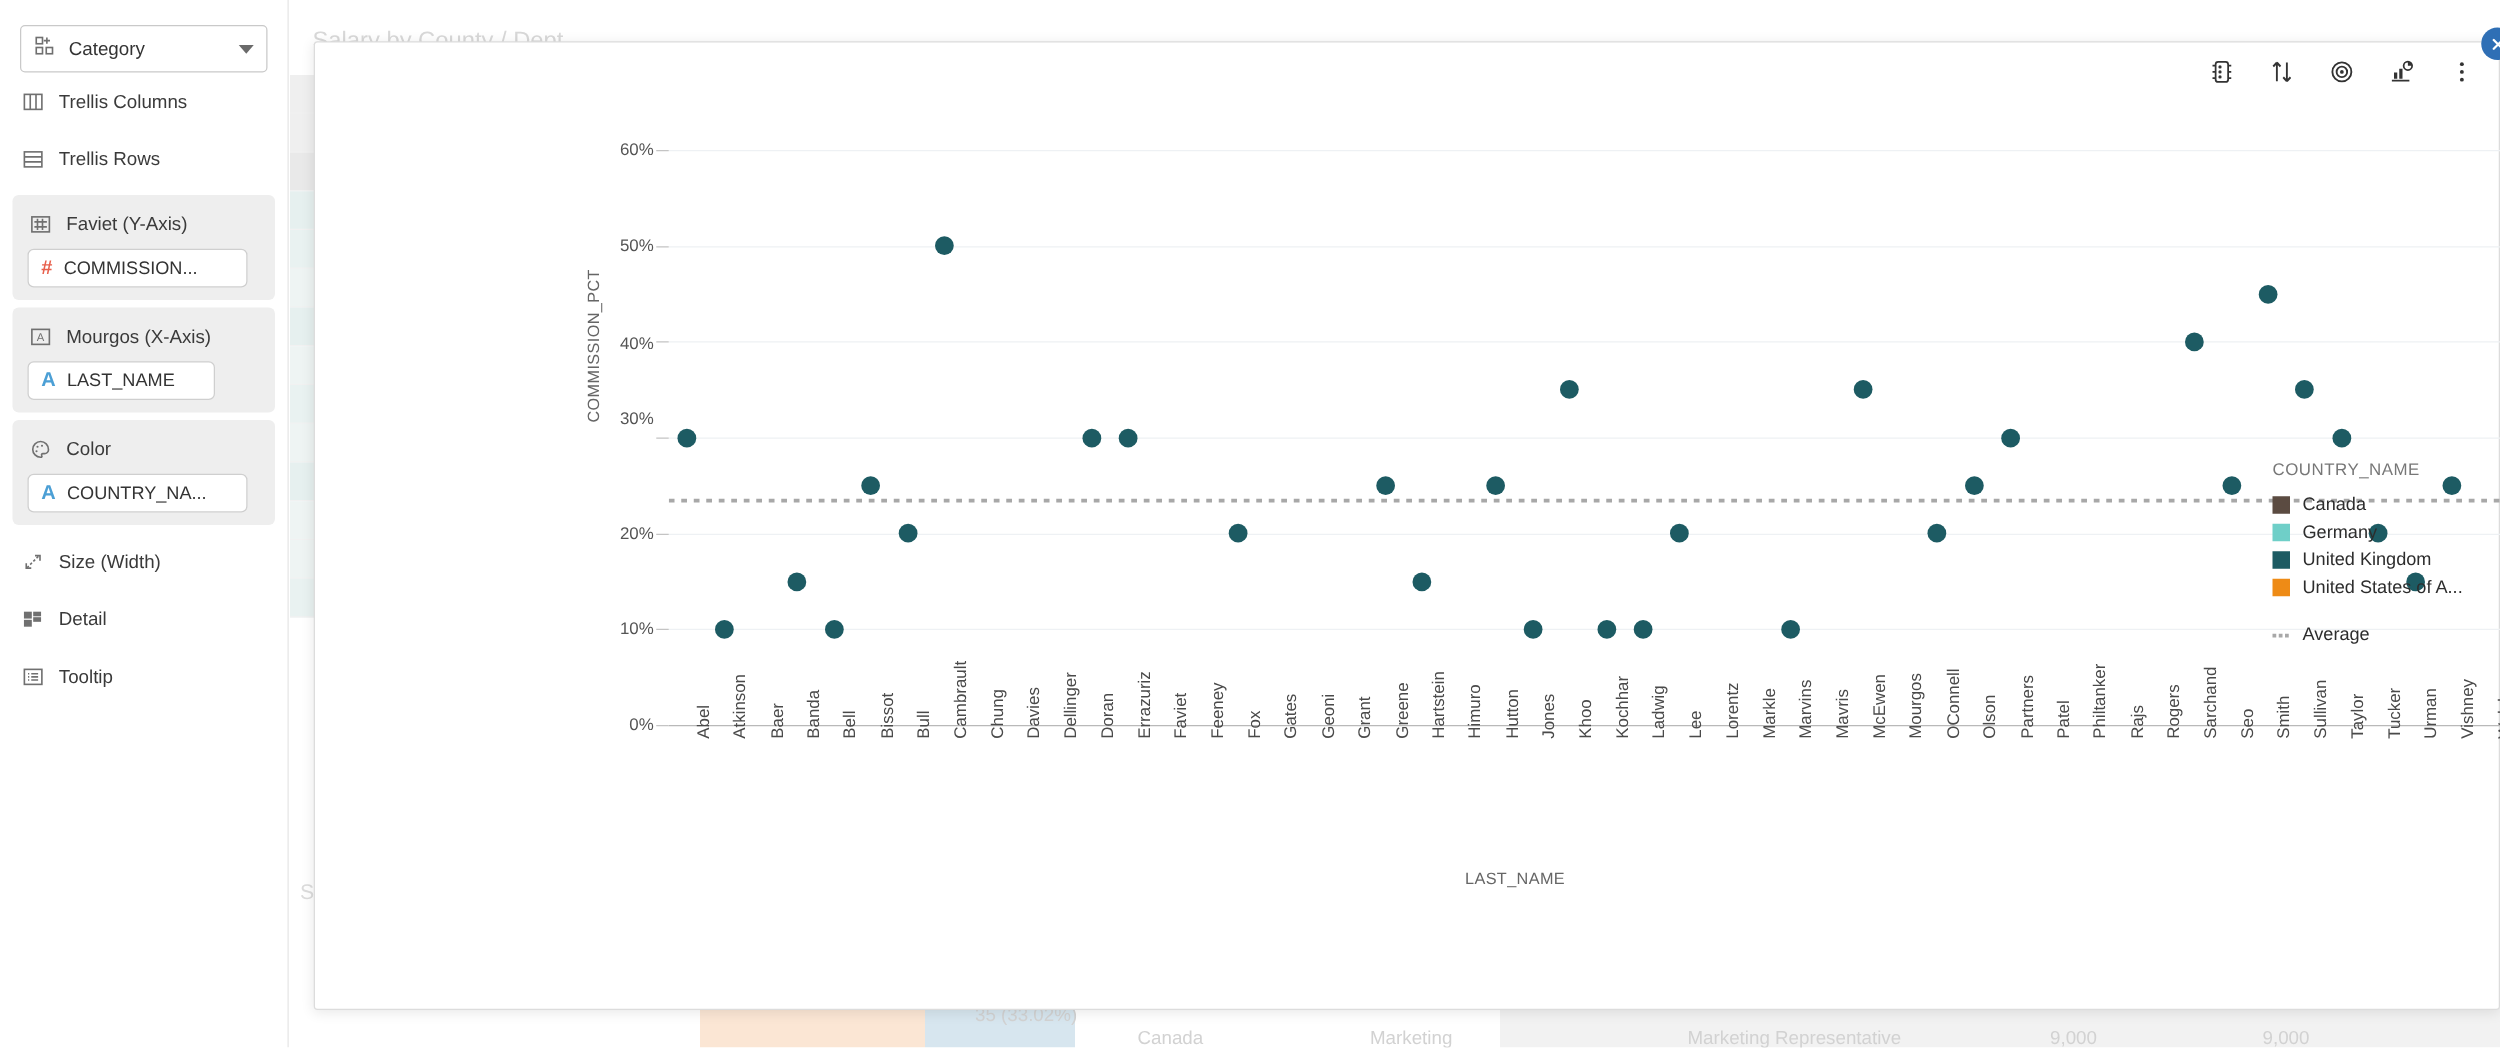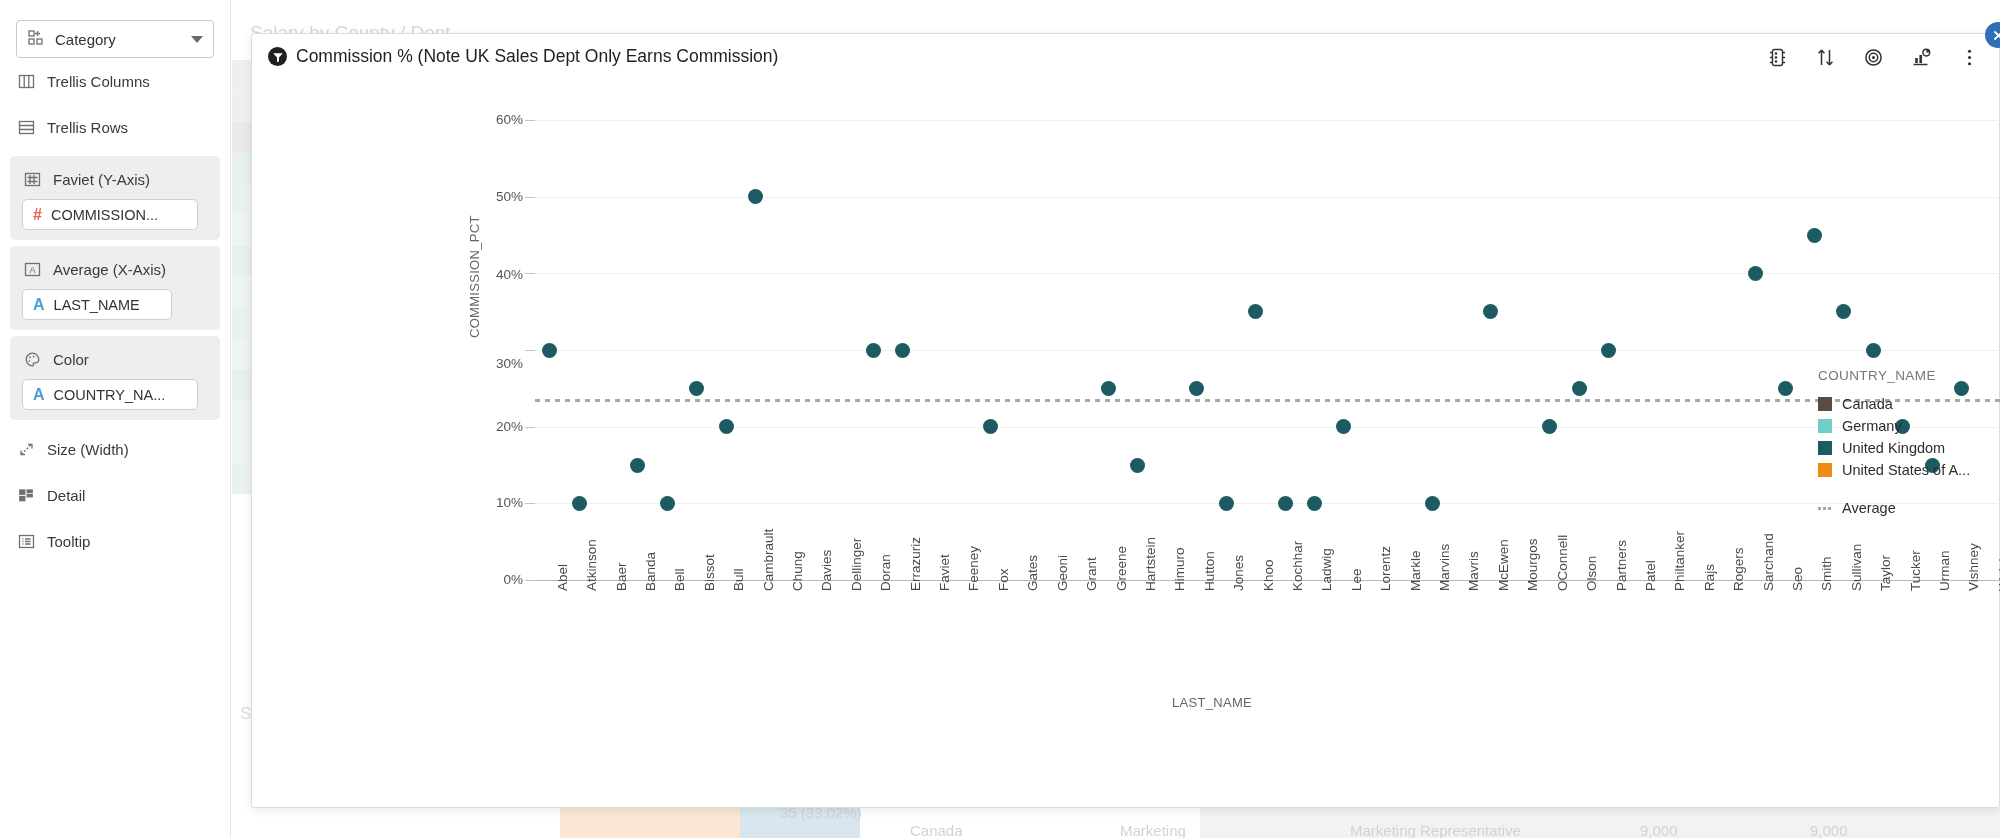--- a/index.html
+++ b/index.html
@@ -136,21 +136,21 @@
       <div class="r" style="background: rgb(238, 244, 243);"></div>
       <div class="r" style="background: rgb(238, 244, 243);"></div>
       <div class="r" style="background: rgb(233, 242, 241);"></div>
     </div>
   <div class="ghost-bottom" id="ghostBottom">
       <div class="gb-band" style="left: 0px; width: 180px; background: rgb(251, 230, 212);"></div>
       <div class="gb-band" style="left: 180px; width: 120px; background: rgb(215, 230, 239);"></div>
       <div class="gb-band" style="left: 640px; width: 1100px; background: rgb(242, 242, 242);"></div>
       <div class="gb-text" style="left: 220px; top: 4px;">35 (33.02%)</div>
       <div class="gb-text" style="left: 350px; top: 22px;">Canada</div>
-      <div class="gb-text" style="left: 560px; top: 22px;">Marketing</div>
+      <div class="gb-text" style="left: 536px; top: 22px;">Marketing</div>
       <div class="gb-text" style="left: 790px; top: 22px;">Marketing Representative</div>
       <div class="gb-text" style="left: 1080px; top: 22px;">9,000</div>
       <div class="gb-text" style="left: 1250px; top: 22px;">9,000</div>
     </div>
 
   <div class="sidebar">
 
     <div class="cat-select">
       <span class="ic">
         <svg width="18" height="18" viewBox="0 0 18 18" class="bg-icon">
@@ -201,21 +201,21 @@
     </div>
 
     <div class="group cat">
       <div class="shelf-row">
         <span class="ic">
           <svg width="17" height="17" viewBox="0 0 17 17" class="bg-icon">
             <rect x="1.5" y="2.5" width="14" height="12"></rect>
             <text x="8.5" y="12" font-size="9" fill="#707070" stroke="none" text-anchor="middle" font-family="Liberation Sans">A</text>
           </svg>
         </span>
-        <span>Average (X-Axis)</span>
+        <span>Mourgos (X-Axis)</span>
       </div>
       <div class="pill">
         <span class="g g-a">A</span>
         <span>LAST_NAME</span>
       </div>
     </div>
 
     <div class="group color">
       <div class="shelf-row">
         <span class="ic">
@@ -266,28 +266,20 @@
         </svg>
       </span>
       <span>Tooltip</span>
     </div>
 
   </div>
 
   <div class="panel">
 
     <div class="panel-head">
-      <div class="panel-title">
-        <span class="funnel-badge">
-          <svg width="12" height="12" viewBox="0 0 12 12">
-              <path d="M1.2 2.2h9.6L7 6.6v3.6L5 11.2V6.6z" fill="#fff"></path>
-            </svg>
-        </span>
-        <span>Commission % (Note UK Sales Dept Only Earns Commission)</span>
-      </div>
 
       <div class="tools">
         <span class="tool">
           <svg width="21" height="21" viewBox="0 0 21 21" fill="none" stroke="#333" stroke-width="1.4">
             <rect x="5.5" y="2.5" width="10" height="16" rx="2"></rect>
             <circle cx="9" cy="6.5" r="1.3" fill="#333" stroke="none"></circle>
             <circle cx="9" cy="10.5" r="1.3" fill="#333" stroke="none"></circle>
             <circle cx="9" cy="14.5" r="1.3" fill="#333" stroke="none"></circle>
             <path d="M3 5.5h2.5M3 10.5h2.5M3 15.5h2.5M15.5 5.5H18M15.5 10.5H18M15.5 15.5H18"></path>
           </svg>
@@ -337,21 +329,21 @@
           <div class="ytick-dash" style="top: 460px;"></div>
           <div class="ytick" style="top: 460px;">0%</div>
           <div class="gridline" style="top: 383.333px;"></div>
           <div class="ytick-dash" style="top: 383.333px;"></div>
           <div class="ytick" style="top: 383.333px;">10%</div>
           <div class="gridline" style="top: 306.667px;"></div>
           <div class="ytick-dash" style="top: 306.667px;"></div>
           <div class="ytick" style="top: 306.667px;">20%</div>
           <div class="gridline" style="top: 230px;"></div>
           <div class="ytick-dash" style="top: 230px;"></div>
-          <div class="ytick" style="top: 244px;">30%</div>
+          <div class="ytick" style="top: 215px;">30%</div>
           <div class="gridline" style="top: 153.333px;"></div>
           <div class="ytick-dash" style="top: 153.333px;"></div>
           <div class="ytick" style="top: 155px;">40%</div>
           <div class="gridline" style="top: 76.6667px;"></div>
           <div class="ytick-dash" style="top: 76.6667px;"></div>
           <div class="ytick" style="top: 76.6667px;">50%</div>
           <div class="gridline" style="top: 0px;"></div>
           <div class="ytick-dash" style="top: 0px;"></div>
           <div class="ytick" style="top: 0px;">60%</div>
           <div class="avg-line" style="top: 278.833px;"></div>

